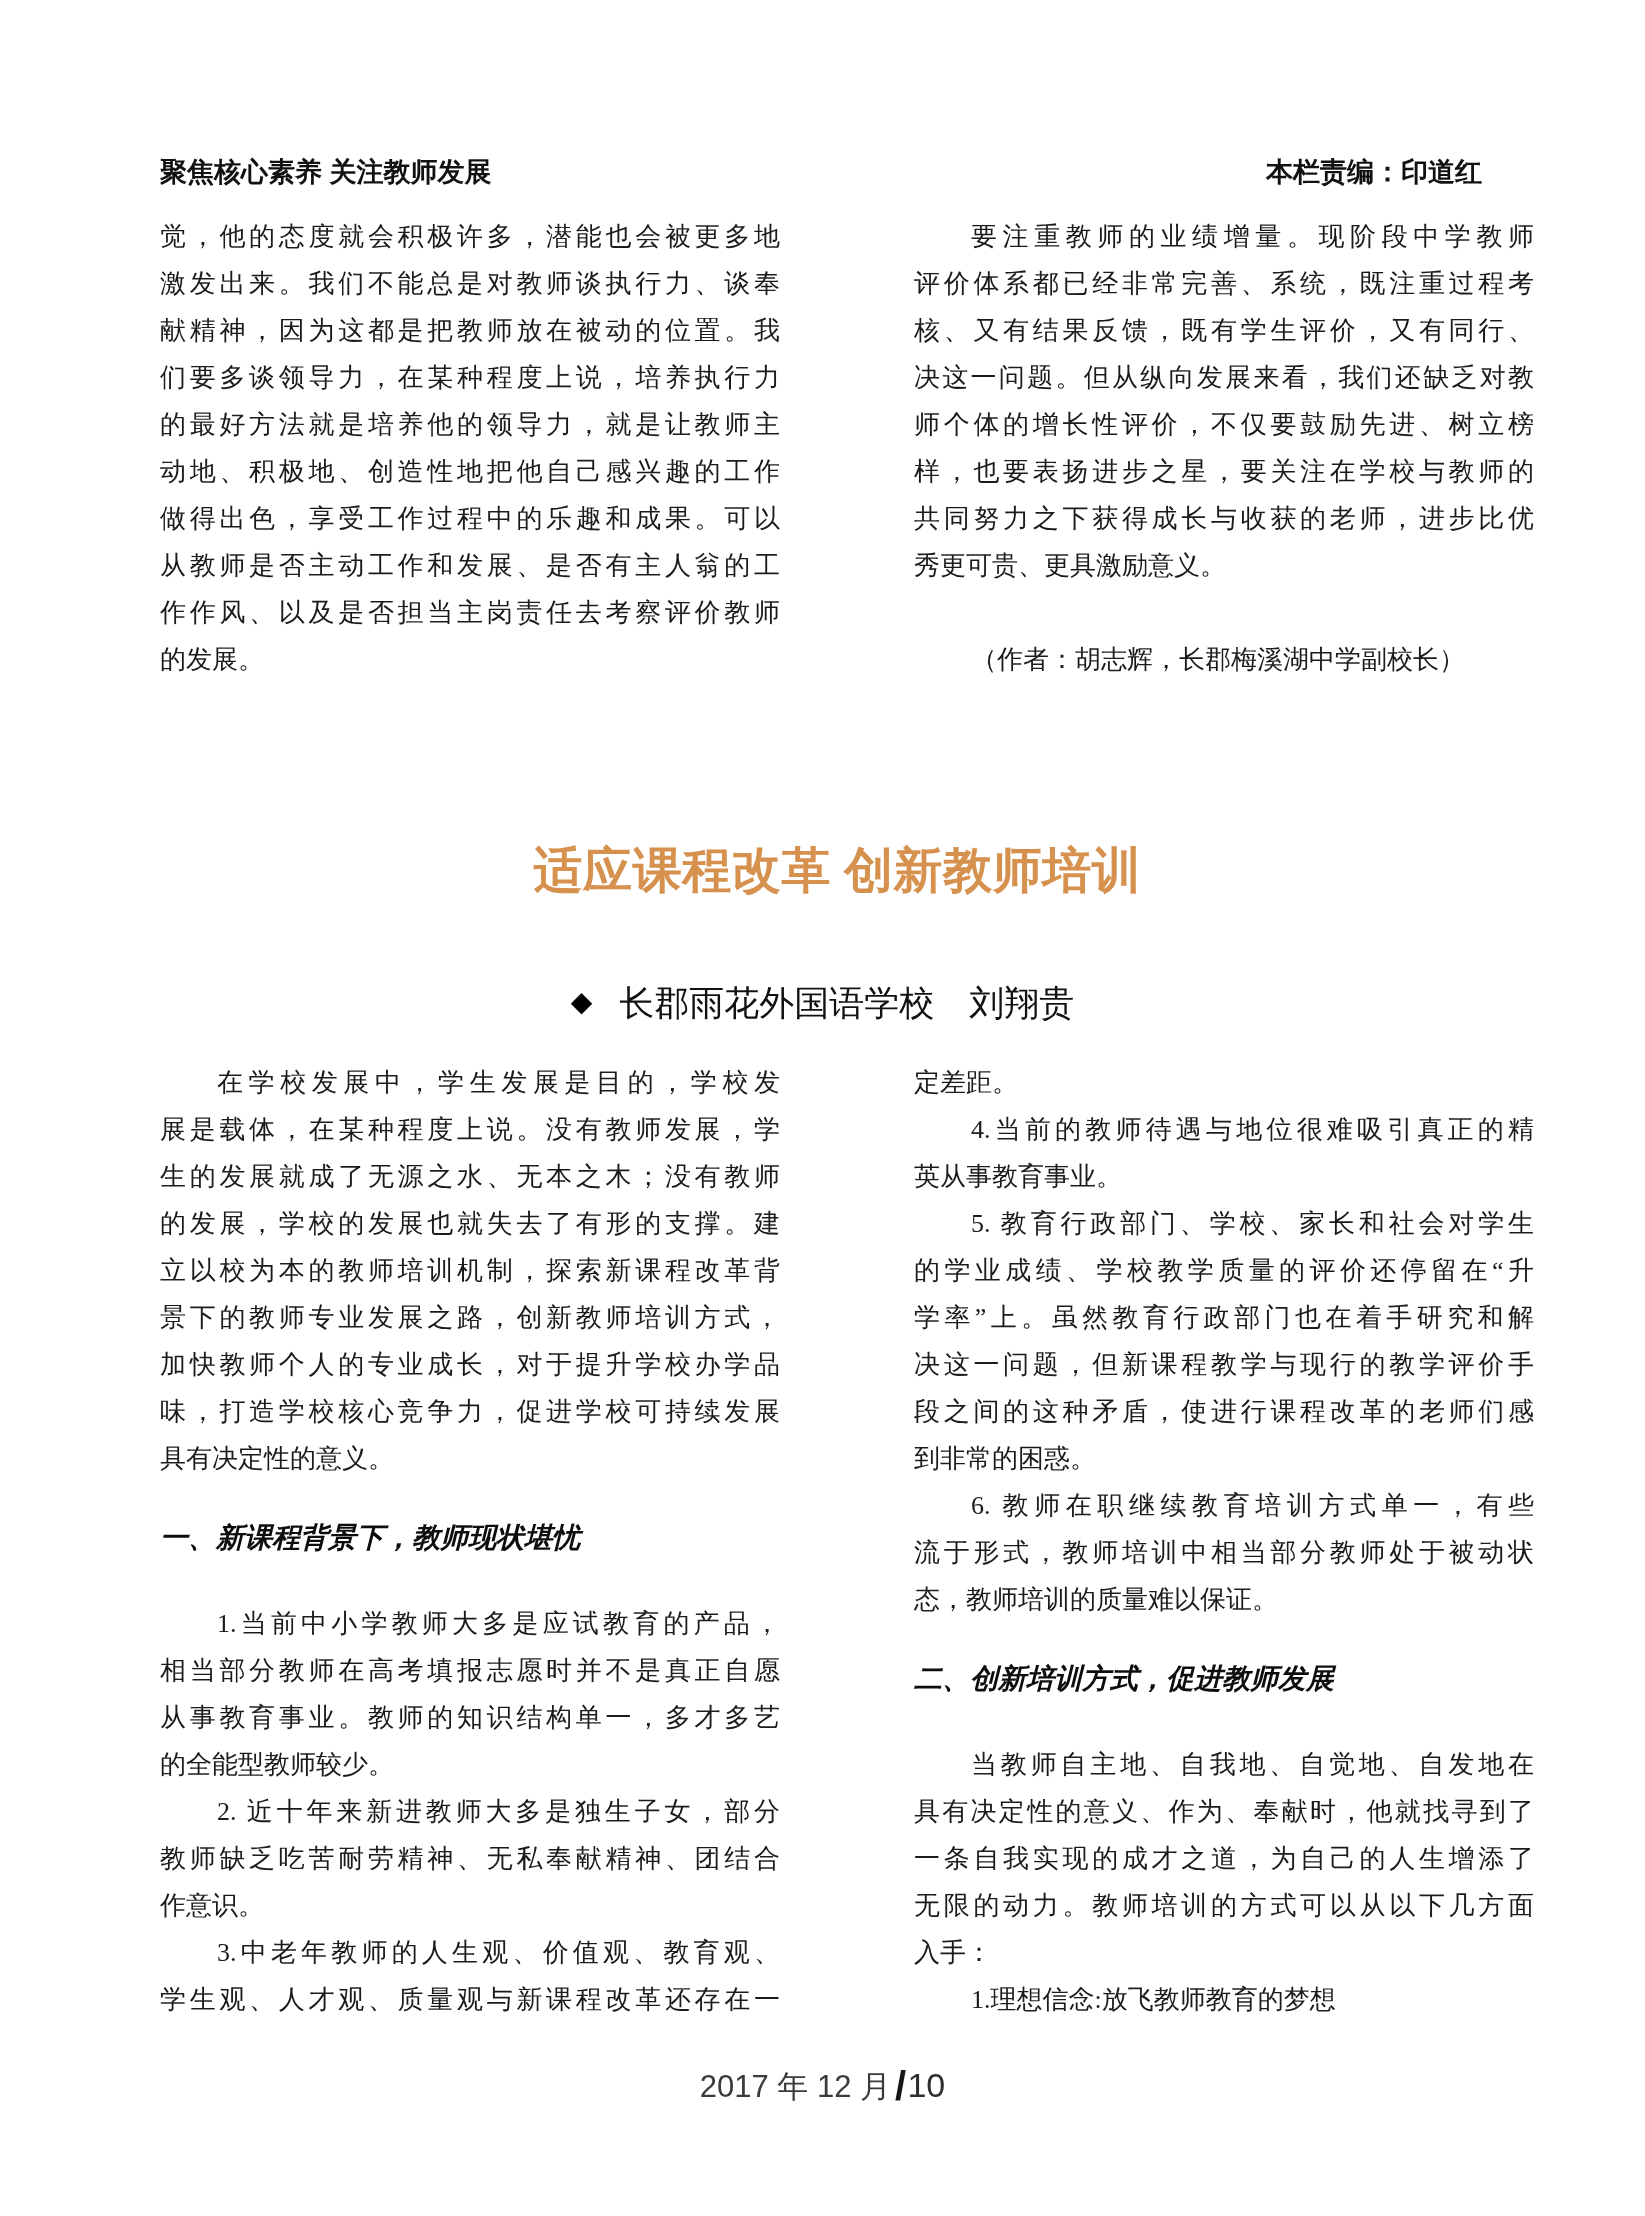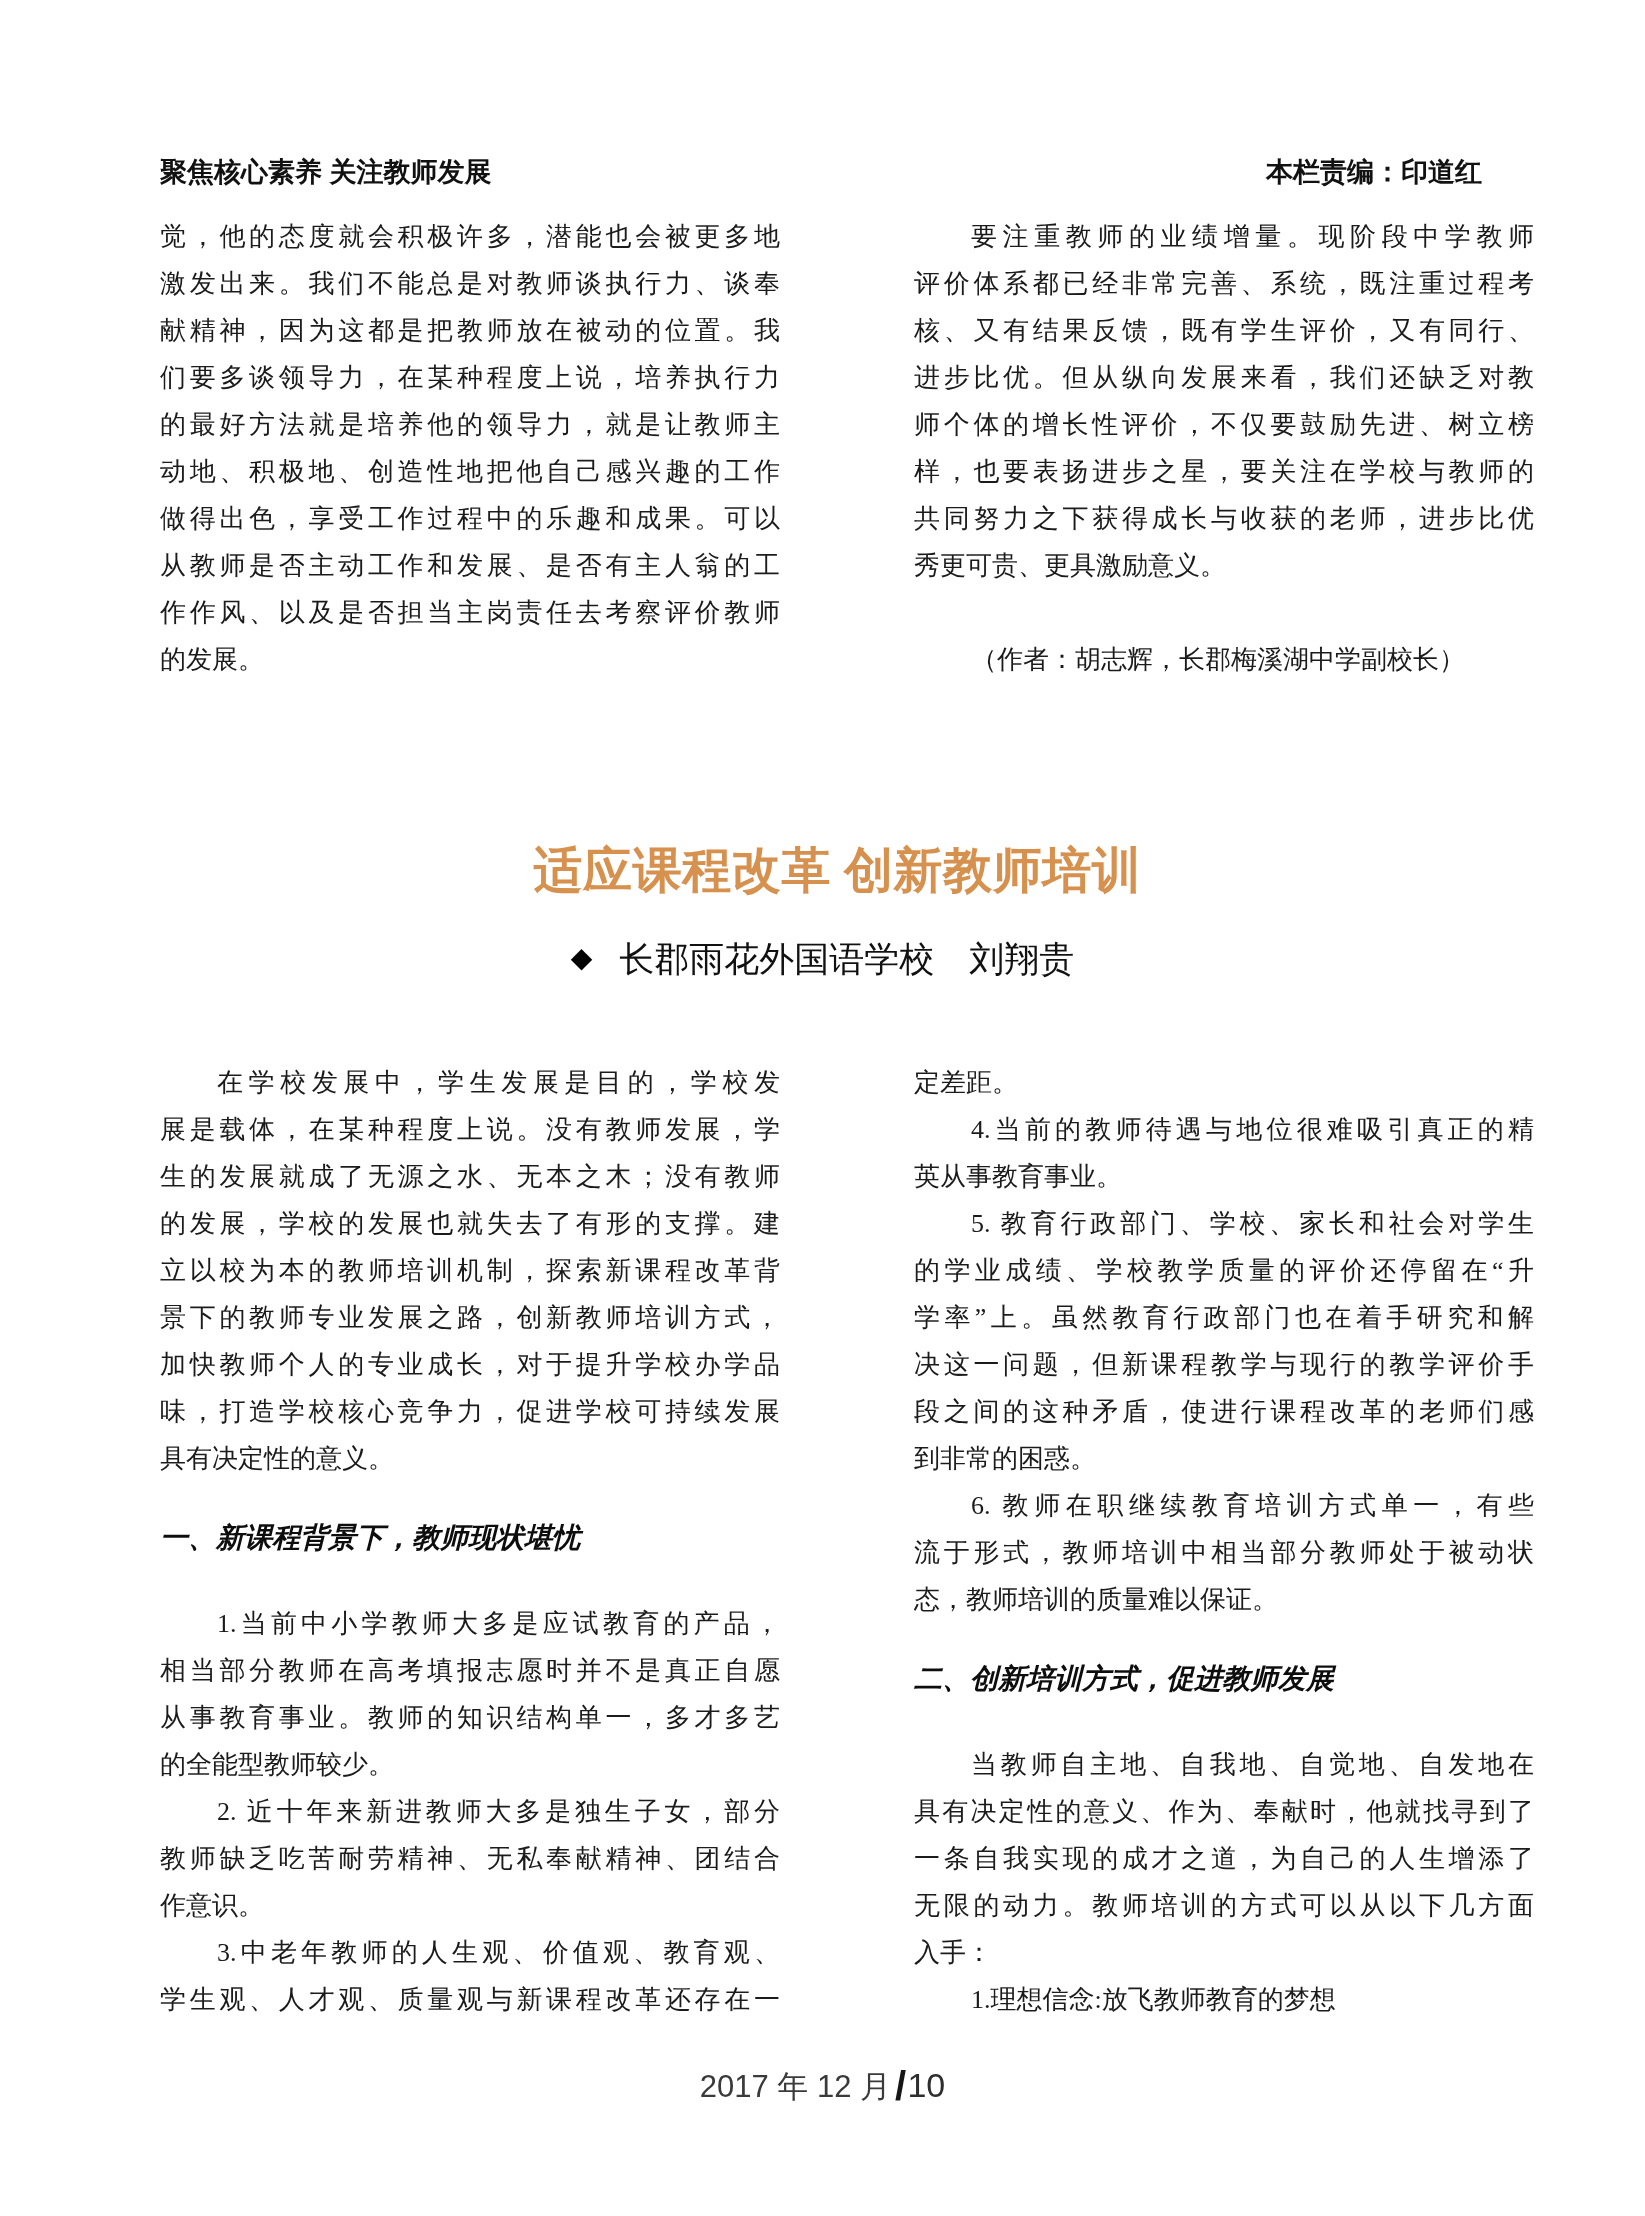--- a/index.html
+++ b/index.html
@@ -25,21 +25,21 @@
   .ln-end{text-align-last:left;}
   .ln-startend{padding-left:57px;text-align-last:left;}
   .ln-blank{text-align-last:left;}
   .ln-heading{font-family:"Liberation Sans","DejaVu Sans",sans-serif;font-weight:bold;
               font-size:28px;text-align-last:left;margin:32px 0 39px 0;color:#0d0d0d;font-style:italic;}
 
   
   .title{position:absolute;top:827px;left:0;width:1645px;margin:15px;text-align:center;
          font-family:"Liberation Serif","DejaVu Serif",serif;font-weight:bold;
          font-size:49px;line-height:58px;letter-spacing:0.6px;}
-  .byline{position:absolute;top:936px;left:0;width:1645px;text-align:center;
+  .byline{position:absolute;top:980px;left:0;width:1645px;text-align:center;
           font-size:35px;line-height:43px;color:#111;}
   .byline .diamond{font-size:28px;vertical-align:3.9px;margin-right:27px;color:#000;}
 
   
   .pfoot{position:absolute;top:2067px;left:0;width:1645px;text-align:center;
          font-family:"Liberation Sans","DejaVu Sans",sans-serif;color:#3a3a3a;
          font-size:31px;line-height:37px;}
   .pfoot .slash{font-weight:900;font-size:40px;color:#161616;vertical-align:-2.6px;
                 margin:0 1.3px 0 3.9px;}
   .pfoot .pnum{font-size:34px;color:#2e2e2e;}
@@ -64,21 +64,21 @@
         <div class="ln ln-full">做得出色，享受工作过程中的乐趣和成果。可以</div>
         <div class="ln ln-full">从教师是否主动工作和发展、是否有主人翁的工</div>
         <div class="ln ln-full">作作风、以及是否担当主岗责任去考察评价教师</div>
         <div class="ln ln-end">的发展。</div>
       </div>
     <div class="colR">
 
     <div class="ln ln-start">要注重教师的业绩增量。现阶段中学教师</div>
         <div class="ln ln-full">评价体系都已经非常完善、系统，既注重过程考</div>
         <div class="ln ln-full">核、又有结果反馈，既有学生评价，又有同行、</div>
-        <div class="ln ln-full">进步比优。但从纵向发展来看，我们还缺乏对教</div>
+        <div class="ln ln-full">决这一问题。但从纵向发展来看，我们还缺乏对教</div>
         <div class="ln ln-full">师个体的增长性评价，不仅要鼓励先进、树立榜</div>
         <div class="ln ln-full">样，也要表扬进步之星，要关注在学校与教师的</div>
         <div class="ln ln-full">共同努力之下获得成长与收获的老师，进步比优</div>
         <div class="ln ln-end">秀更可贵、更具激励意义。</div>
         <div class="ln ln-blank"></div>
         <div class="ln ln-startend">（作者：胡志辉，长郡梅溪湖中学副校长）</div>
       </div>
   </section>
 
   <h1 class="title" style="color: rgb(214, 145, 78);">适应课程改革 创新教师培训</h1>

